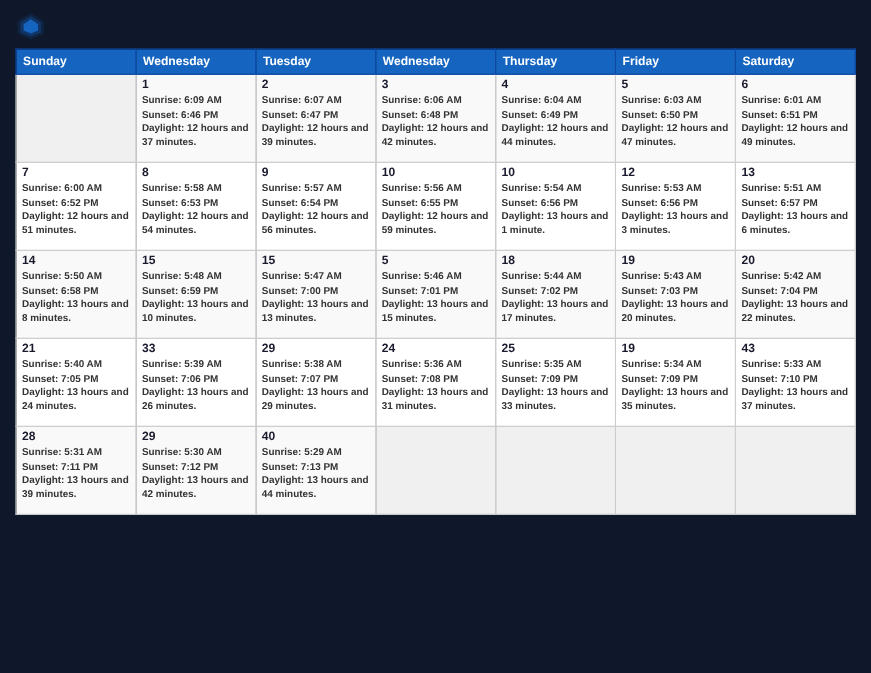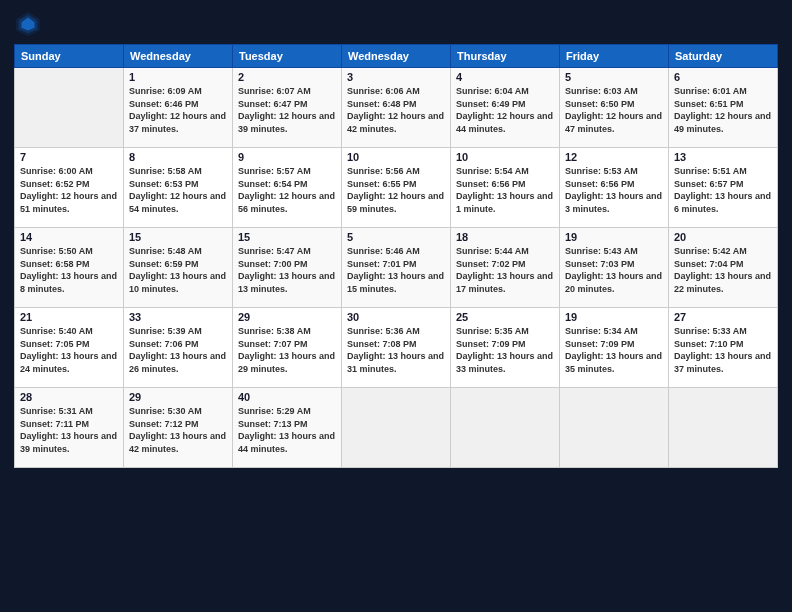--- a/index.html
+++ b/index.html
@@ -225,33 +225,33 @@
           </td>
           <td>
             <div class="day-number">33</div>
             <div class="day-info">Sunrise: 5:39 AM<br>Sunset: 7:06 PM<br>Daylight: 13 hours and 26 minutes.</div>
           </td>
           <td>
             <div class="day-number">29</div>
             <div class="day-info">Sunrise: 5:38 AM<br>Sunset: 7:07 PM<br>Daylight: 13 hours and 29 minutes.</div>
           </td>
           <td>
-            <div class="day-number">30</div>
+            <div class="day-number">24</div>
             <div class="day-info">Sunrise: 5:36 AM<br>Sunset: 7:08 PM<br>Daylight: 13 hours and 31 minutes.</div>
           </td>
           <td>
             <div class="day-number">25</div>
             <div class="day-info">Sunrise: 5:35 AM<br>Sunset: 7:09 PM<br>Daylight: 13 hours and 33 minutes.</div>
           </td>
           <td>
             <div class="day-number">19</div>
             <div class="day-info">Sunrise: 5:34 AM<br>Sunset: 7:09 PM<br>Daylight: 13 hours and 35 minutes.</div>
           </td>
           <td>
-            <div class="day-number">27</div>
+            <div class="day-number">43</div>
             <div class="day-info">Sunrise: 5:33 AM<br>Sunset: 7:10 PM<br>Daylight: 13 hours and 37 minutes.</div>
           </td>
         </tr>
         <tr class="last-row">
           <td>
             <div class="day-number">28</div>
             <div class="day-info">Sunrise: 5:31 AM<br>Sunset: 7:11 PM<br>Daylight: 13 hours and 39 minutes.</div>
           </td>
           <td>
             <div class="day-number">29</div>

